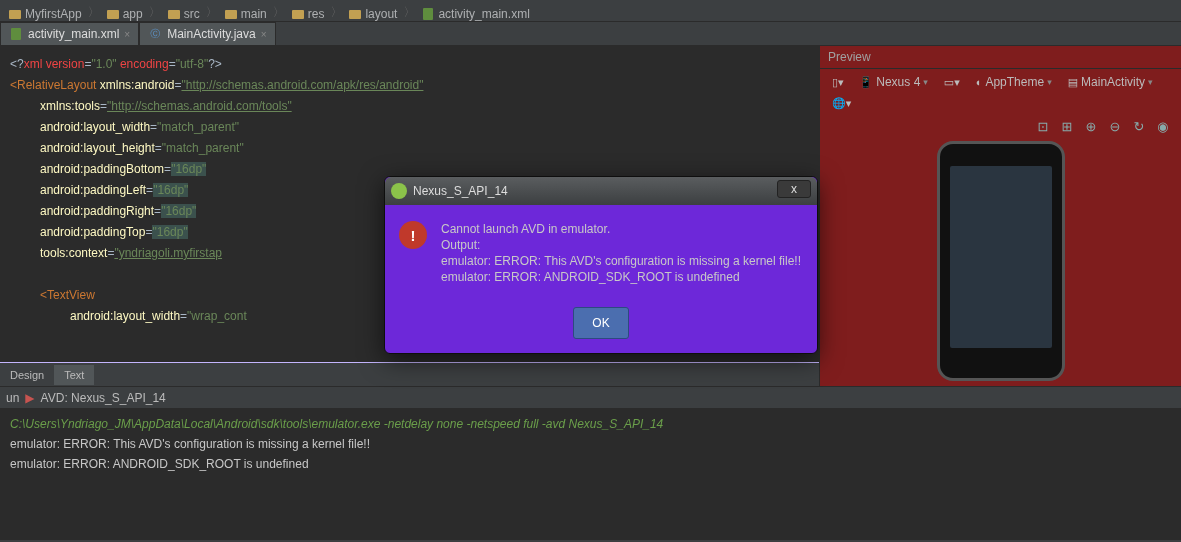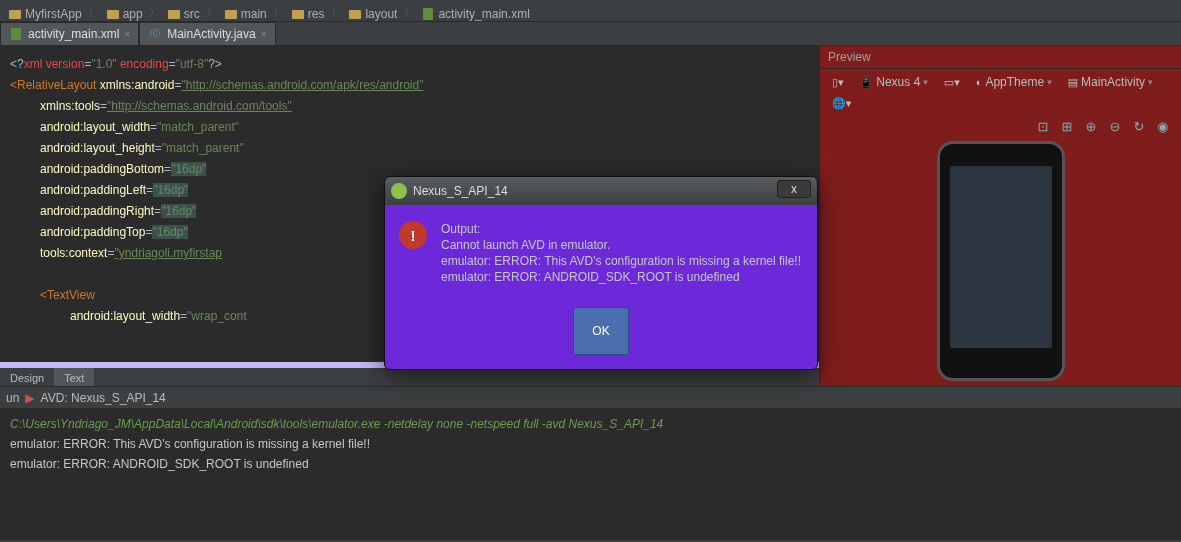--- a/index.html
+++ b/index.html
@@ -20,21 +20,21 @@
 .preview-pane{flex:1;background:#7f1d1d;display:flex;flex-direction:column}
 .preview-head{padding:4px 8px;color:#a0a0a0;font-size:12px;border-bottom:1px solid #2b2b2b}
 .preview-toolbar{display:flex;gap:4px;padding:4px 6px;align-items:center;flex-wrap:wrap}
 .tbtn{padding:2px 6px;color:#bbb;display:flex;align-items:center;gap:3px;cursor:pointer;font-size:11px}
 .dd::after{content:" ▾";color:#888;font-size:9px}
 .preview-sub{display:flex;gap:8px;justify-content:flex-end;padding:2px 10px}
 .ic-sm{width:16px;height:16px;color:#8aa;cursor:pointer;display:flex;align-items:center;justify-content:center;font-size:13px}
 .device{flex:1;display:flex;align-items:center;justify-content:center}
 .phone{width:128px;height:240px;background:#111;border:3px solid #555;border-radius:16px;position:relative}
 .phone::before{content:"";position:absolute;top:22px;left:10px;right:10px;bottom:30px;background:#2a3540;border-radius:2px}
-.dtabs{height:24px;display:flex;background:#3c3f41;border-top:6px solid #c4b5fd}
+.dtabs{height:24px;display:flex;align-items:center;background:#3c3f41;border-top:1px solid #c4b5fd}
 .dtab{padding:4px 10px;cursor:pointer;font-size:11px;color:#bbb}
 .dtab.sel{background:#515658}
 .runbar{height:22px;display:flex;align-items:center;gap:6px;background:#3c3f41;border-top:1px solid #2b2b2b;padding:0 6px;font-size:11px;color:#bbb}
 .console{height:132px;background:#2b2b2b;padding:6px 10px;font-size:13px;line-height:20px;overflow:hidden}
 .c-green{color:#6a9e4a;font-style:italic}
 .c-err{color:#c7c7c7}
 
 .t-decl{color:#a9b7c6}
 .t-str{color:#6a8759}
 .t-attr{color:#fef9c3}
@@ -45,21 +45,21 @@
 .hl{background:#3b514d}
 
 .dialog{position:absolute;left:384px;top:176px;width:434px;background:#6d28d9;border:1px solid #0e0e0e;border-radius:6px;box-shadow:0 6px 24px rgba(0,0,0,.6)}
 .dlg-title{height:28px;background:linear-gradient(#5a5d5f,#3c3f41);display:flex;align-items:center;padding:0 6px;border-radius:6px 6px 0 0;color:#ddd;position:relative}
 .dlg-title .ico{width:16px;height:16px;background:#8bc34a;border-radius:50%;margin-right:6px}
 .dlg-close{position:absolute;right:6px;top:3px;width:34px;height:18px;background:#3a3a3a;border:1px solid #222;border-radius:3px;display:flex;align-items:center;justify-content:center;color:#ddd;cursor:pointer}
 .dlg-body{padding:16px 14px;display:flex;gap:14px}
 .dlg-ic{min-width:28px;height:28px;border-radius:50%;background:#c0392b;display:flex;align-items:center;justify-content:center;color:#fff;font-size:15px;font-weight:bold}
 .dlg-text{color:#c8c8c8;font-size:12px;line-height:16px}
 .dlg-btns{display:flex;justify-content:center;padding:6px 0 14px}
-.dlg-ok{padding:16px 18px;background:#4b6eaf;color:#fff;border:1px solid #2d4a80;border-radius:3px;cursor:pointer;font-size:12px}
+.dlg-ok{padding:8px 18px;background:#4b6eaf;color:#fff;border:1px solid #2d4a80;border-radius:3px;cursor:pointer;font-size:12px}
 </style>
 </head>
 <body>
 
 <div class="breadcrumb">
   <span class="bc-item">
       <span class="bc-ico">
         <span class="ico-folder"></span>
       </span>
       <span>MyfirstApp</span>
@@ -184,22 +184,22 @@
 
 <div class="dialog">
   <div class="dlg-title">
     <span class="ico"></span>
     <span>Nexus_S_API_14</span>
     <span class="dlg-close">x</span>
   </div>
   <div class="dlg-body">
     <div class="dlg-ic">!</div>
     <div class="dlg-text">
+      <div>Cannot launch AVD in emulator.</div>
       <div>Output:</div>
-      <div>Cannot launch AVD in emulator.</div>
       <div>emulator: ERROR: This AVD's configuration is missing a kernel file!!</div>
       <div>emulator: ERROR: ANDROID_SDK_ROOT is undefined</div>
     </div>
   </div>
   <div class="dlg-btns">
     <button class="dlg-ok">OK</button>
   </div>
 </div>
 
 </body></html>

